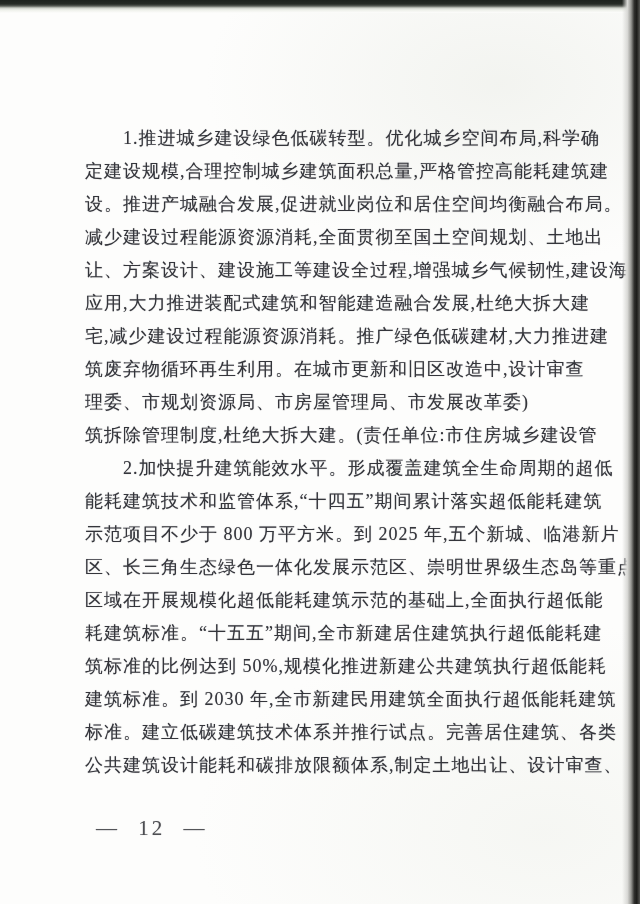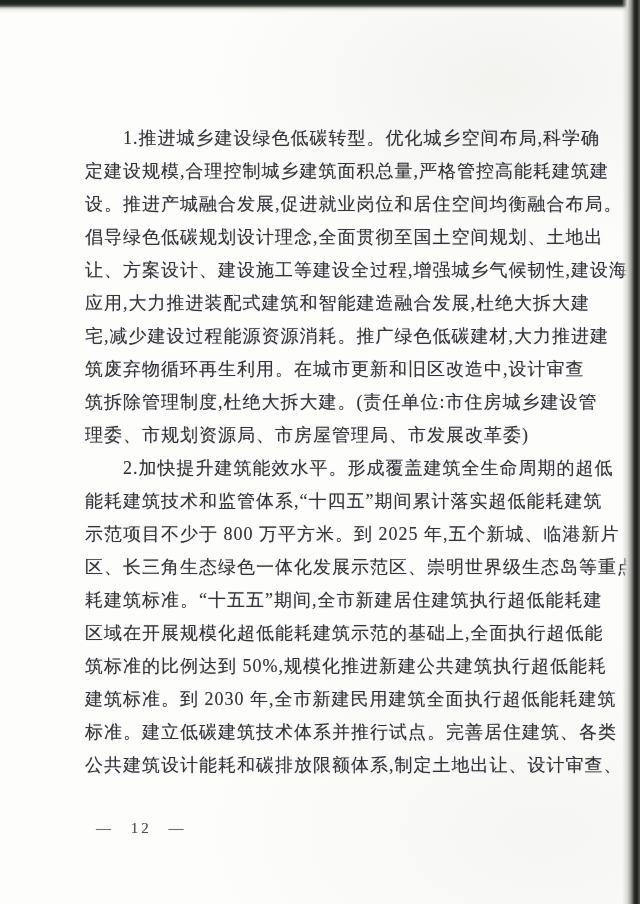--- a/index.html
+++ b/index.html
@@ -44,53 +44,53 @@
   .line {
     height: 33px; line-height: 33px;
     font-size: 18px; letter-spacing: 1px;
     text-align: justify; text-align-last: justify;
     white-space: nowrap;
   }
   .line.first { text-indent: 38px; }
   .line.flush-left { text-align-last: left; white-space: normal; }
   .page-number {
     position: absolute; left: 96px; top: 816px;
-    font-size: 15px; line-height: 24px;
+    font-size: 21px; line-height: 24px;
     letter-spacing: 3px; word-spacing: 10px;
     color: #4d4e52;
     text-shadow: 0 0 1px rgba(80,80,85,0.4);
   }
 </style>
 </head>
 <body>
 
 <div class="scan-top-band"></div>
 <div class="scan-left-line"></div>
 <div class="scan-haze"></div>
 
 <div class="text-block">
   <div>
     <div class="line first">1.推进城乡建设绿色低碳转型。优化城乡空间布局,科学确</div>
     <div class="line">定建设规模,合理控制城乡建筑面积总量,严格管控高能耗建筑建</div>
     <div class="line">设。推进产城融合发展,促进就业岗位和居住空间均衡融合布局。</div>
-    <div class="line">倡导绿色低碳规划设计理念,全面贯彻至国土空间规划、土地出</div>
+    <div class="line">减少建设过程能源资源消耗,全面贯彻至国土空间规划、土地出</div>
     <div class="line">让、方案设计、建设施工等建设全过程,增强城乡气候韧性,建设海</div>
     <div class="line">应用,大力推进装配式建筑和智能建造融合发展,杜绝大拆大建</div>
     <div class="line">宅,减少建设过程能源资源消耗。推广绿色低碳建材,大力推进建</div>
     <div class="line">筑废弃物循环再生利用。在城市更新和旧区改造中,设计审查</div>
+    <div class="line flush-left">理委、市规划资源局、市房屋管理局、市发展改革委)</div>
     <div class="line">筑拆除管理制度,杜绝大拆大建。(责任单位:市住房城乡建设管</div>
-    <div class="line flush-left">理委、市规划资源局、市房屋管理局、市发展改革委)</div>
   </div>
   <div>
     <div class="line first">2.加快提升建筑能效水平。形成覆盖建筑全生命周期的超低</div>
     <div class="line">能耗建筑技术和监管体系,“十四五”期间累计落实超低能耗建筑</div>
     <div class="line">示范项目不少于 800 万平方米。到 2025 年,五个新城、临港新片</div>
     <div class="line">区、长三角生态绿色一体化发展示范区、崇明世界级生态岛等重点</div>
+    <div class="line">区域在开展规模化超低能耗建筑示范的基础上,全面执行超低能</div>
     <div class="line">耗建筑标准。“十五五”期间,全市新建居住建筑执行超低能耗建</div>
-    <div class="line">区域在开展规模化超低能耗建筑示范的基础上,全面执行超低能</div>
     <div class="line">筑标准的比例达到 50%,规模化推进新建公共建筑执行超低能耗</div>
     <div class="line">建筑标准。到 2030 年,全市新建民用建筑全面执行超低能耗建筑</div>
     <div class="line">标准。建立低碳建筑技术体系并推行试点。完善居住建筑、各类</div>
     <div class="line">公共建筑设计能耗和碳排放限额体系,制定土地出让、设计审查、</div>
   </div>
 </div>
 
 <div class="page-number">— 12 —</div>
 
 <div class="scan-right-strip"></div>

